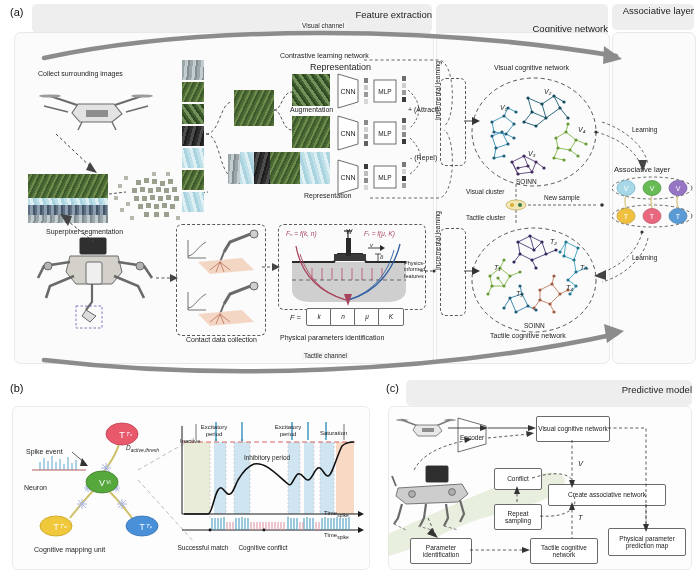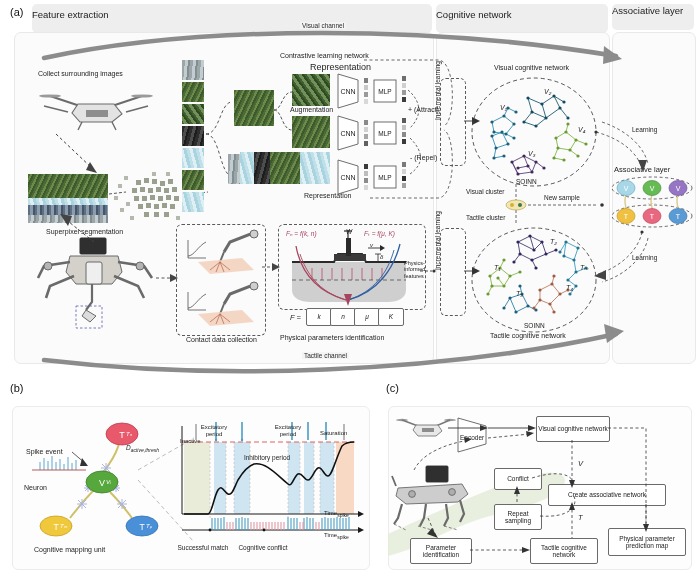--- a/index.html
+++ b/index.html
@@ -10,21 +10,21 @@
   
   .abs{position:absolute;}
   .lbl{position:absolute;font-size:7px;line-height:1.15;color:#1d1d1d;white-space:nowrap;}
   .lbl.wrap{white-space:normal;text-align:center;}
   .italic{font-style:italic;}
   .sub{font-size:5px;vertical-align:sub;}
 
   
   #panelA{position:absolute;left:4px;top:2px;width:692px;height:368px;}
   .hdrbar{position:absolute;background:#eeeeee;border-radius:5px;}
-  .hdrbar span{display:block;width:100%;text-align:left;font-size:9.5px;color:#1c1c1c;}
+  .hdrbar span{display:block;width:100%;text-align:right;font-size:9.5px;color:#1c1c1c;}
   .sect{position:absolute;background:#fbfbfb;border:1px solid #e9e9e9;border-radius:7px;}
   .panel-letter{position:absolute;font-size:11px;color:#111;}
 
   
   .chan-label{position:absolute;font-size:6.5px;background:#f4f4f4;padding:0 2px;color:#2a2a2a;}
 
   
   .dbox{position:absolute;border:1px dashed #5a5a5a;border-radius:6px;}
   .sbox{position:absolute;border:1px solid #6a6a6a;background:#fff;
         display:flex;align-items:center;justify-content:center;
@@ -52,21 +52,21 @@
 
 <div class="fig">
 
 <div id="panelA">
 
   <div class="panel-letter" style="left:6px;top:4px;">(a)</div>
 
   <div class="hdrbar" style="left:28px;top:2px;width:400px;height:24px;padding-top:5px;">
     <span>Feature extraction</span>
   </div>
-  <div class="hdrbar" style="left:432px;top:2px;width:172px;height:24px;padding-top:5px;">
+  <div class="hdrbar" style="left:432px;top:2px;width:172px;height:24px;padding-top:19px;">
     <span>Cognitive network</span>
   </div>
   <div class="hdrbar" style="left:608px;top:2px;width:82px;height:24px;padding-top:2px;line-height:1.05;">
     <span class="wrap">Associative layer</span>
   </div>
 
   <div class="sect" style="left:10px;top:30px;width:418px;height:330px;"></div>
   <div class="sect" style="left:432px;top:30px;width:172px;height:330px;"></div>
   <div class="sect" style="left:608px;top:30px;width:82px;height:330px;"></div>
 
@@ -838,20 +838,23 @@
   <div class="lbl" style="left:320px;top:154px;font-size:6px;">
     <span>Time</span><span class="sub">spike</span>
   </div>
 
   <div class="lbl wrap" style="left:172px;top:166px;width:54px;font-size:6.5px;">Successful match</div>
   <div class="lbl wrap" style="left:232px;top:166px;width:54px;font-size:6.5px;">Cognitive conflict</div>
 </div>
 
 <div id="panelC">
   <div class="panel-letter" style="left:4px;top:4px;">(c)</div>
+  <div class="hdrbar" style="left:24px;top:2px;width:286px;height:22px;padding-top:4px;">
+    <span style="font-size:9.5px;">Predictive model</span>
+  </div>
   <div class="subbody" style="left:6px;top:28px;width:302px;height:162px;"></div>
 
   <svg class="abs" style="left:6px;top:28px;" width="302" height="162">
     <path d="M0,150 C40,140 60,120 110,108 C150,98 170,90 176,78 C182,66 160,64 140,70
              C100,82 40,110 0,128 Z" fill="#e4ecd8" opacity="0.85"></path>
   </svg>
 
   <svg class="abs" style="left:14px;top:36px;" width="62" height="26">
     <g stroke="#777" stroke-width="0.9" fill="#dcdcdc">
       <ellipse cx="6" cy="6" rx="6" ry="1.2" fill="#9a9a9a" stroke="none"></ellipse>

